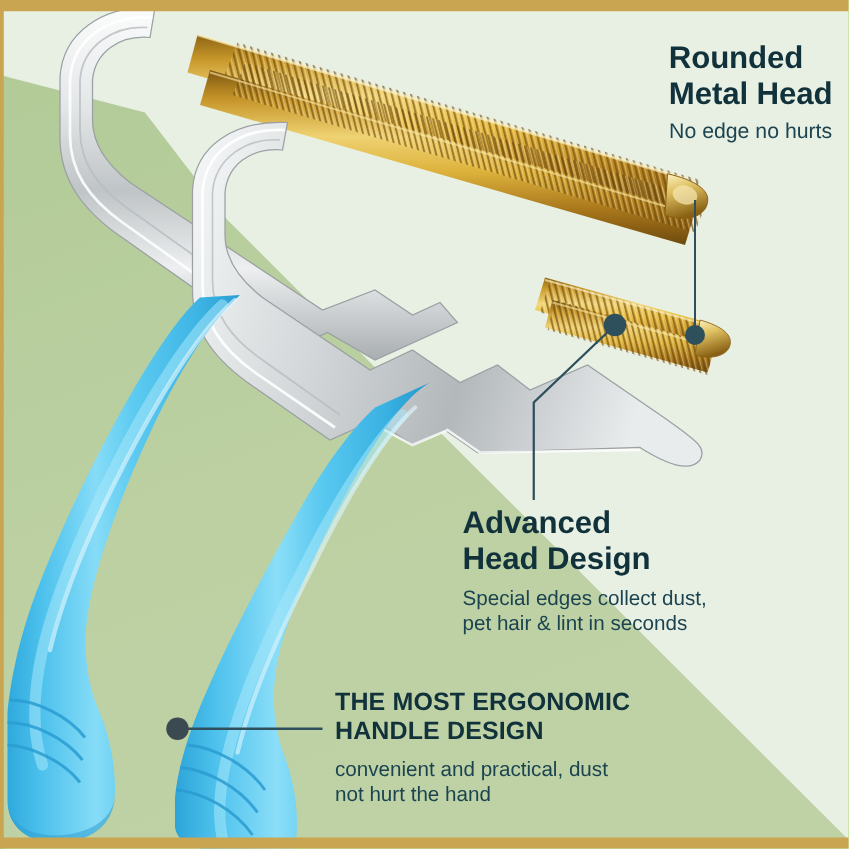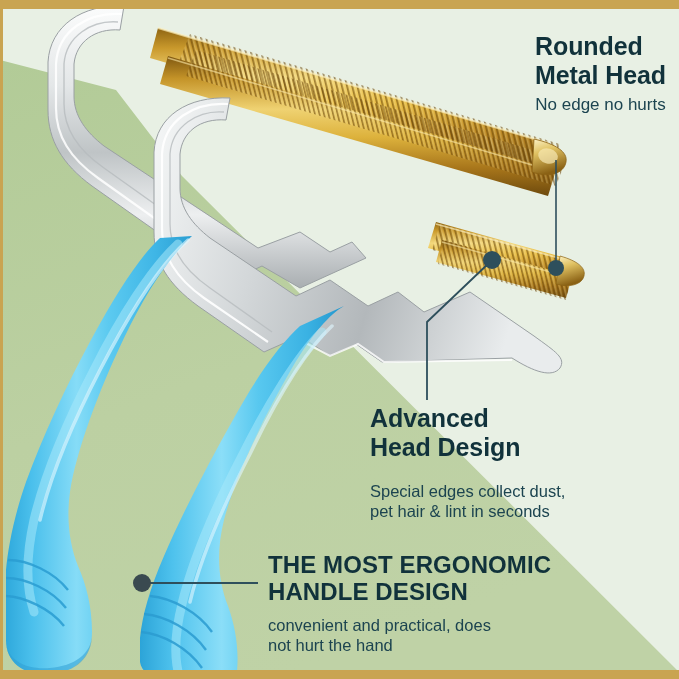--- a/index.html
+++ b/index.html
@@ -40,24 +40,24 @@
     white-space:pre-line;
     margin:0;
   }
 
   #callout-rounded-metal-head{left:535px;top:32px;}
   #callout-rounded-metal-head .title{font-size:25px;}
   #callout-rounded-metal-head .sub{font-size:17px;margin-top:6px;text-align:center;}
 
   #callout-advanced-head-design{left:370px;top:404px;}
   #callout-advanced-head-design .title{font-size:25px;}
-  #callout-advanced-head-design .sub{font-size:16.5px;margin-top:20px;}
+  #callout-advanced-head-design .sub{font-size:16.5px;margin-top:8px;}
 
   #callout-ergonomic-handle{left:268px;top:551px;}
-  #callout-ergonomic-handle .title{font-size:24px;letter-spacing:.1px;}
+  #callout-ergonomic-handle .title{font-size:20px;letter-spacing:.1px;}
   #callout-ergonomic-handle .sub{font-size:16.5px;margin-top:9px;}
 </style>
 </head>
 <body>
 
 <div id="infographic">
 
   <div class="bg-base"></div>
 
   <svg class="bg-svg" viewBox="0 0 679 679">
@@ -323,21 +323,21 @@
   <div class="callout" id="callout-advanced-head-design">
     <p class="title">Advanced
 Head Design</p>
     <p class="sub">Special edges collect dust,
 pet hair &amp; lint in seconds</p>
   </div>
 
   <div class="callout" id="callout-ergonomic-handle">
     <p class="title">THE MOST ERGONOMIC
 HANDLE DESIGN</p>
-    <p class="sub">convenient and practical, does
+    <p class="sub">convenient and practical, dust
 not hurt the hand</p>
   </div>
 
   <div class="band-top"></div>
   <div class="band-bottom"></div>
   <div class="band-left"></div>
 
 </div>
 
 </body></html>

